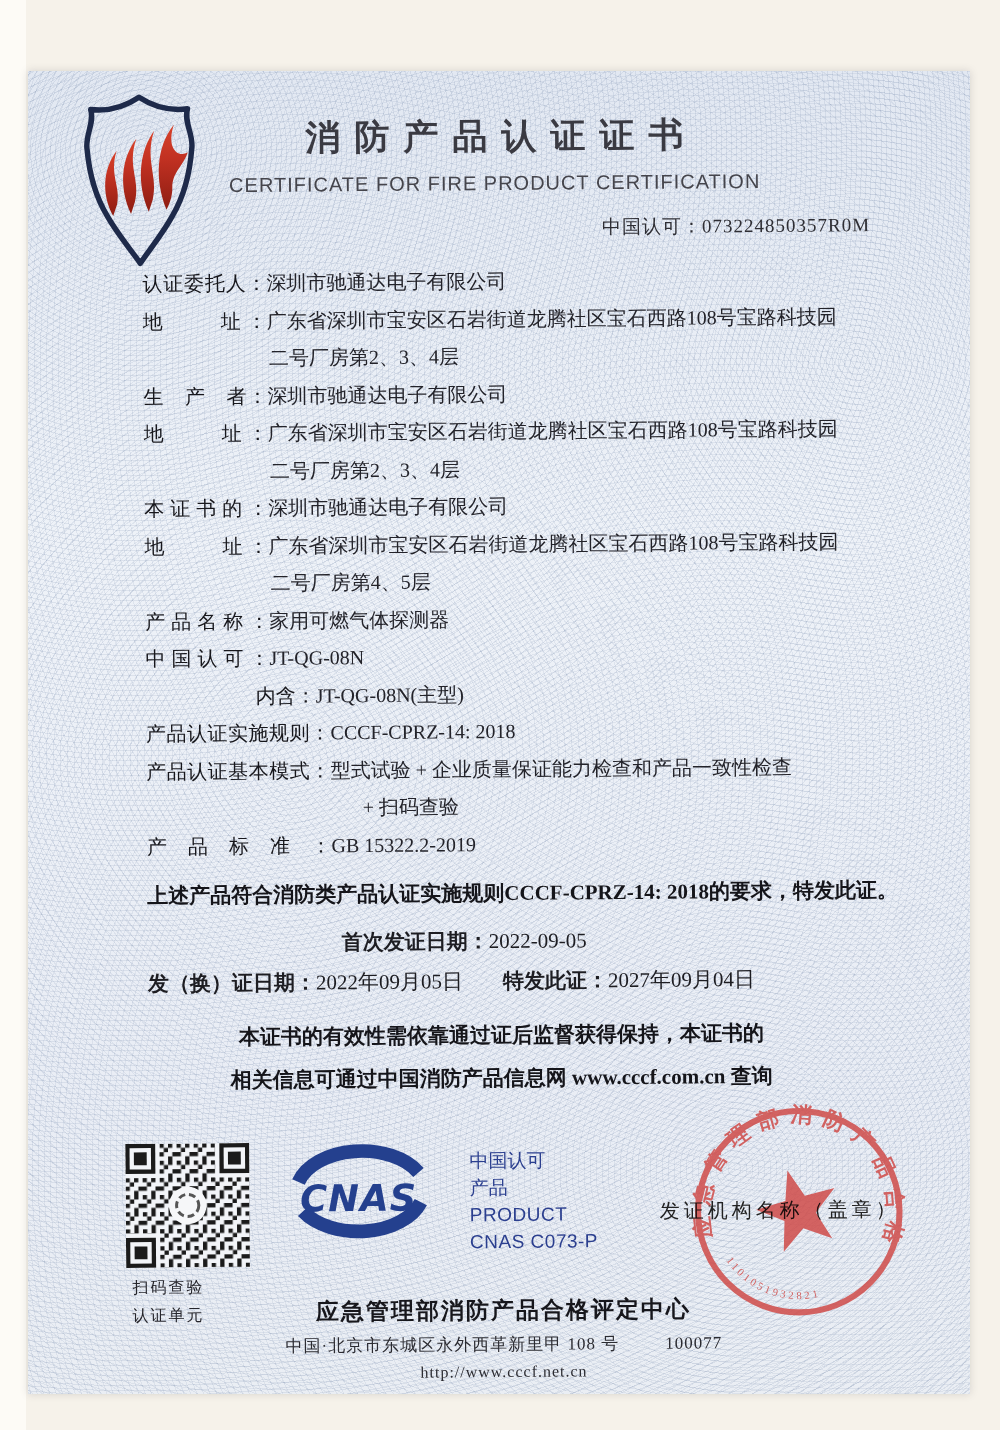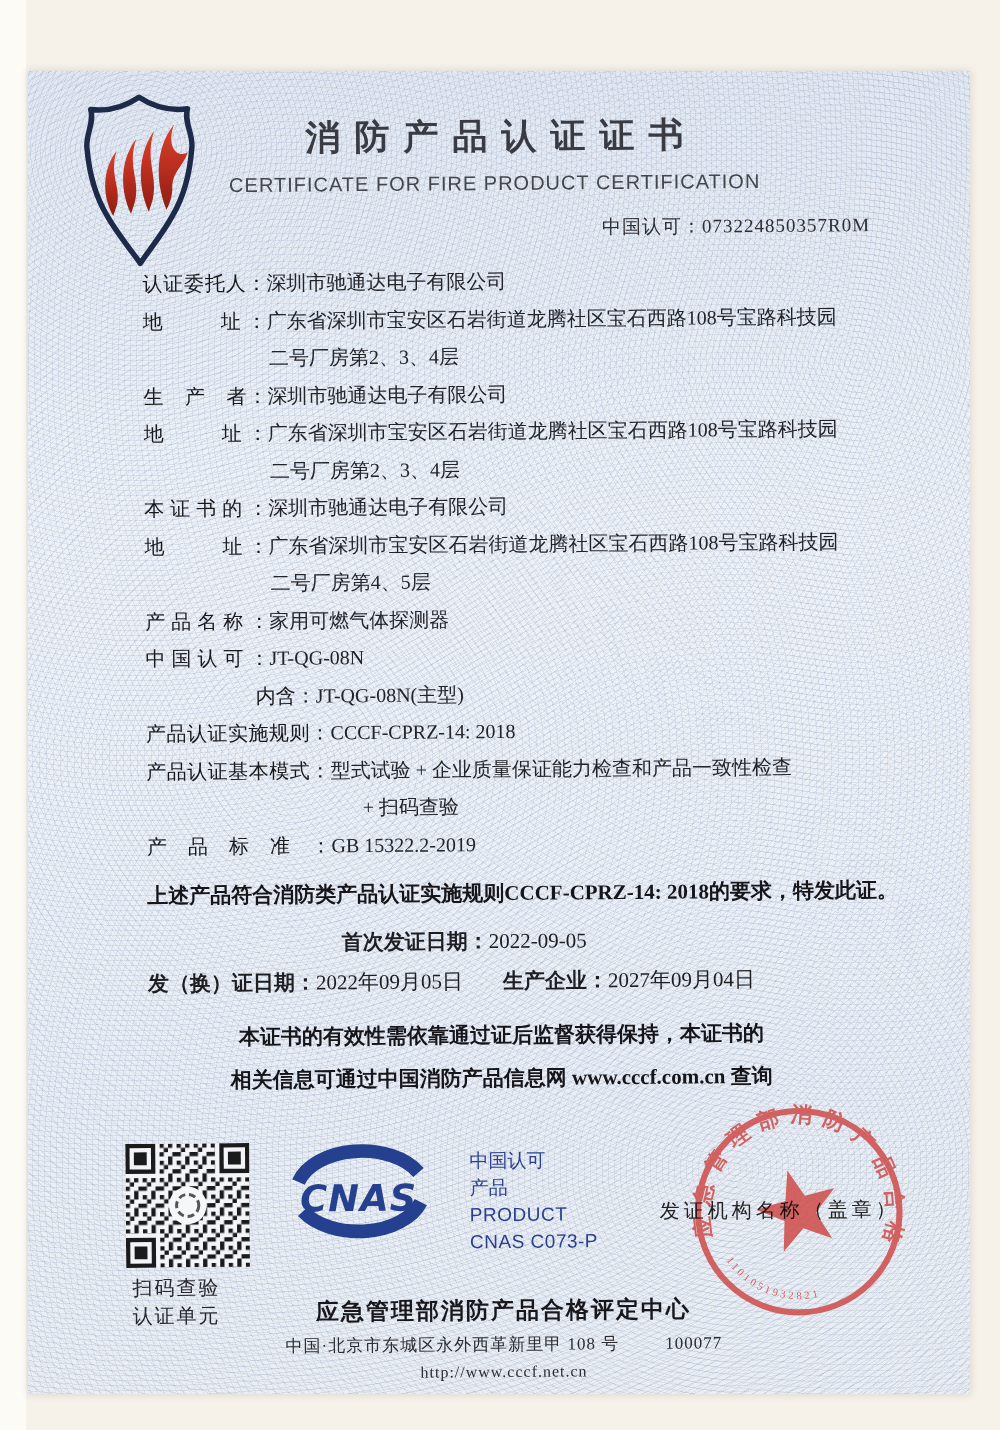--- a/index.html
+++ b/index.html
@@ -60,21 +60,21 @@
     font-size:21px; font-weight:bold; line-height:41px;
     white-space:normal; color:#15151a;
   }
   .date-first { margin-top:8px; padding-left:312px; font-size:21px; line-height:38px; }
   .date-second { margin-top:2px; padding-left:118px; font-size:21px; line-height:38px; }
   .dlab { font-weight:bold; }
   .gap { display:inline-block; width:40px; }
   .notice { margin-top:14px; text-align:center; font-size:21px; font-weight:bold; line-height:43px; color:#15151a; }
 
   .qr { position:absolute; left:94px; top:1070px; width:124px; height:124px; }
-  .qr-caption { position:absolute; left:100px; top:1200px; font-size:20px; line-height:28px; color:#26262c; letter-spacing:2px; }
+  .qr-caption { position:absolute; left:100px; top:1200px; font-size:16px; line-height:28px; color:#26262c; letter-spacing:2px; }
   .cnas-logo { position:absolute; left:248px; top:1058px; width:158px; height:128px; }
   .accr { position:absolute; left:438px; top:1076px; color:#2b3f8f; font-size:19px; line-height:27px; }
   .accr .lat { font-family:"Liberation Sans","DejaVu Sans",sans-serif; letter-spacing:.5px; }
   .seal-label { position:absolute; left:628px; top:1128px; font-size:20px; letter-spacing:4px; color:#222; z-index:1; white-space:nowrap; }
   .seal { position:absolute; left:650px; top:1026px; width:234px; height:234px; z-index:2; opacity:.85; mix-blend-mode:multiply; }
   .orgname { position:absolute; left:0; right:0; top:1224px; text-align:center; font-size:23px; font-weight:bold; letter-spacing:2px; color:#17171c; }
   .orgaddr { position:absolute; left:0; right:0; top:1262px; text-align:center; font-size:17px; color:#2b2b31; letter-spacing:1px; }
   .orgaddr .pc { display:inline-block; margin-left:46px; }
   .orgurl { position:absolute; left:0; right:0; top:1292px; text-align:center; font-size:16px; color:#2b2b31; letter-spacing:1px; }
 </style>
@@ -123,21 +123,21 @@
       <div class="frow cont deep"><span class="val">+ 扫码查验</span></div>
       <div class="frow wide"><span class="lab">产　品　标　准　：</span><span class="val">GB 15322.2-2019</span></div>
     </div>
 
     <div class="statement">上述产品符合消防类产品认证实施规则CCCF-CPRZ-14: 2018的要求，特发此证。</div>
 
     <div class="date-first">
       <span class="dlab">首次发证日期：</span><span>2022-09-05</span>
     </div>
     <div class="date-second">
-      <span class="dlab">发（换）证日期：</span><span>2022年09月05日</span><span class="gap"></span><span class="dlab">生产企业：</span><span>2027年09月04日</span>
+      <span class="dlab">发（换）证日期：</span><span>2022年09月05日</span><span class="gap"></span><span class="dlab">特发此证：</span><span>2027年09月04日</span>
     </div>
 
     <div class="notice">
       <div>本证书的有效性需依靠通过证后监督获得保持，本证书的</div>
       <div>相关信息可通过中国消防产品信息网 www.cccf.com.cn 查询</div>
     </div>
 
     <svg class="qr" viewBox="0 0 29 29" aria-hidden="true">
       <defs>
         <pattern id="qrdots" patternUnits="userSpaceOnUse" width="4" height="4">

